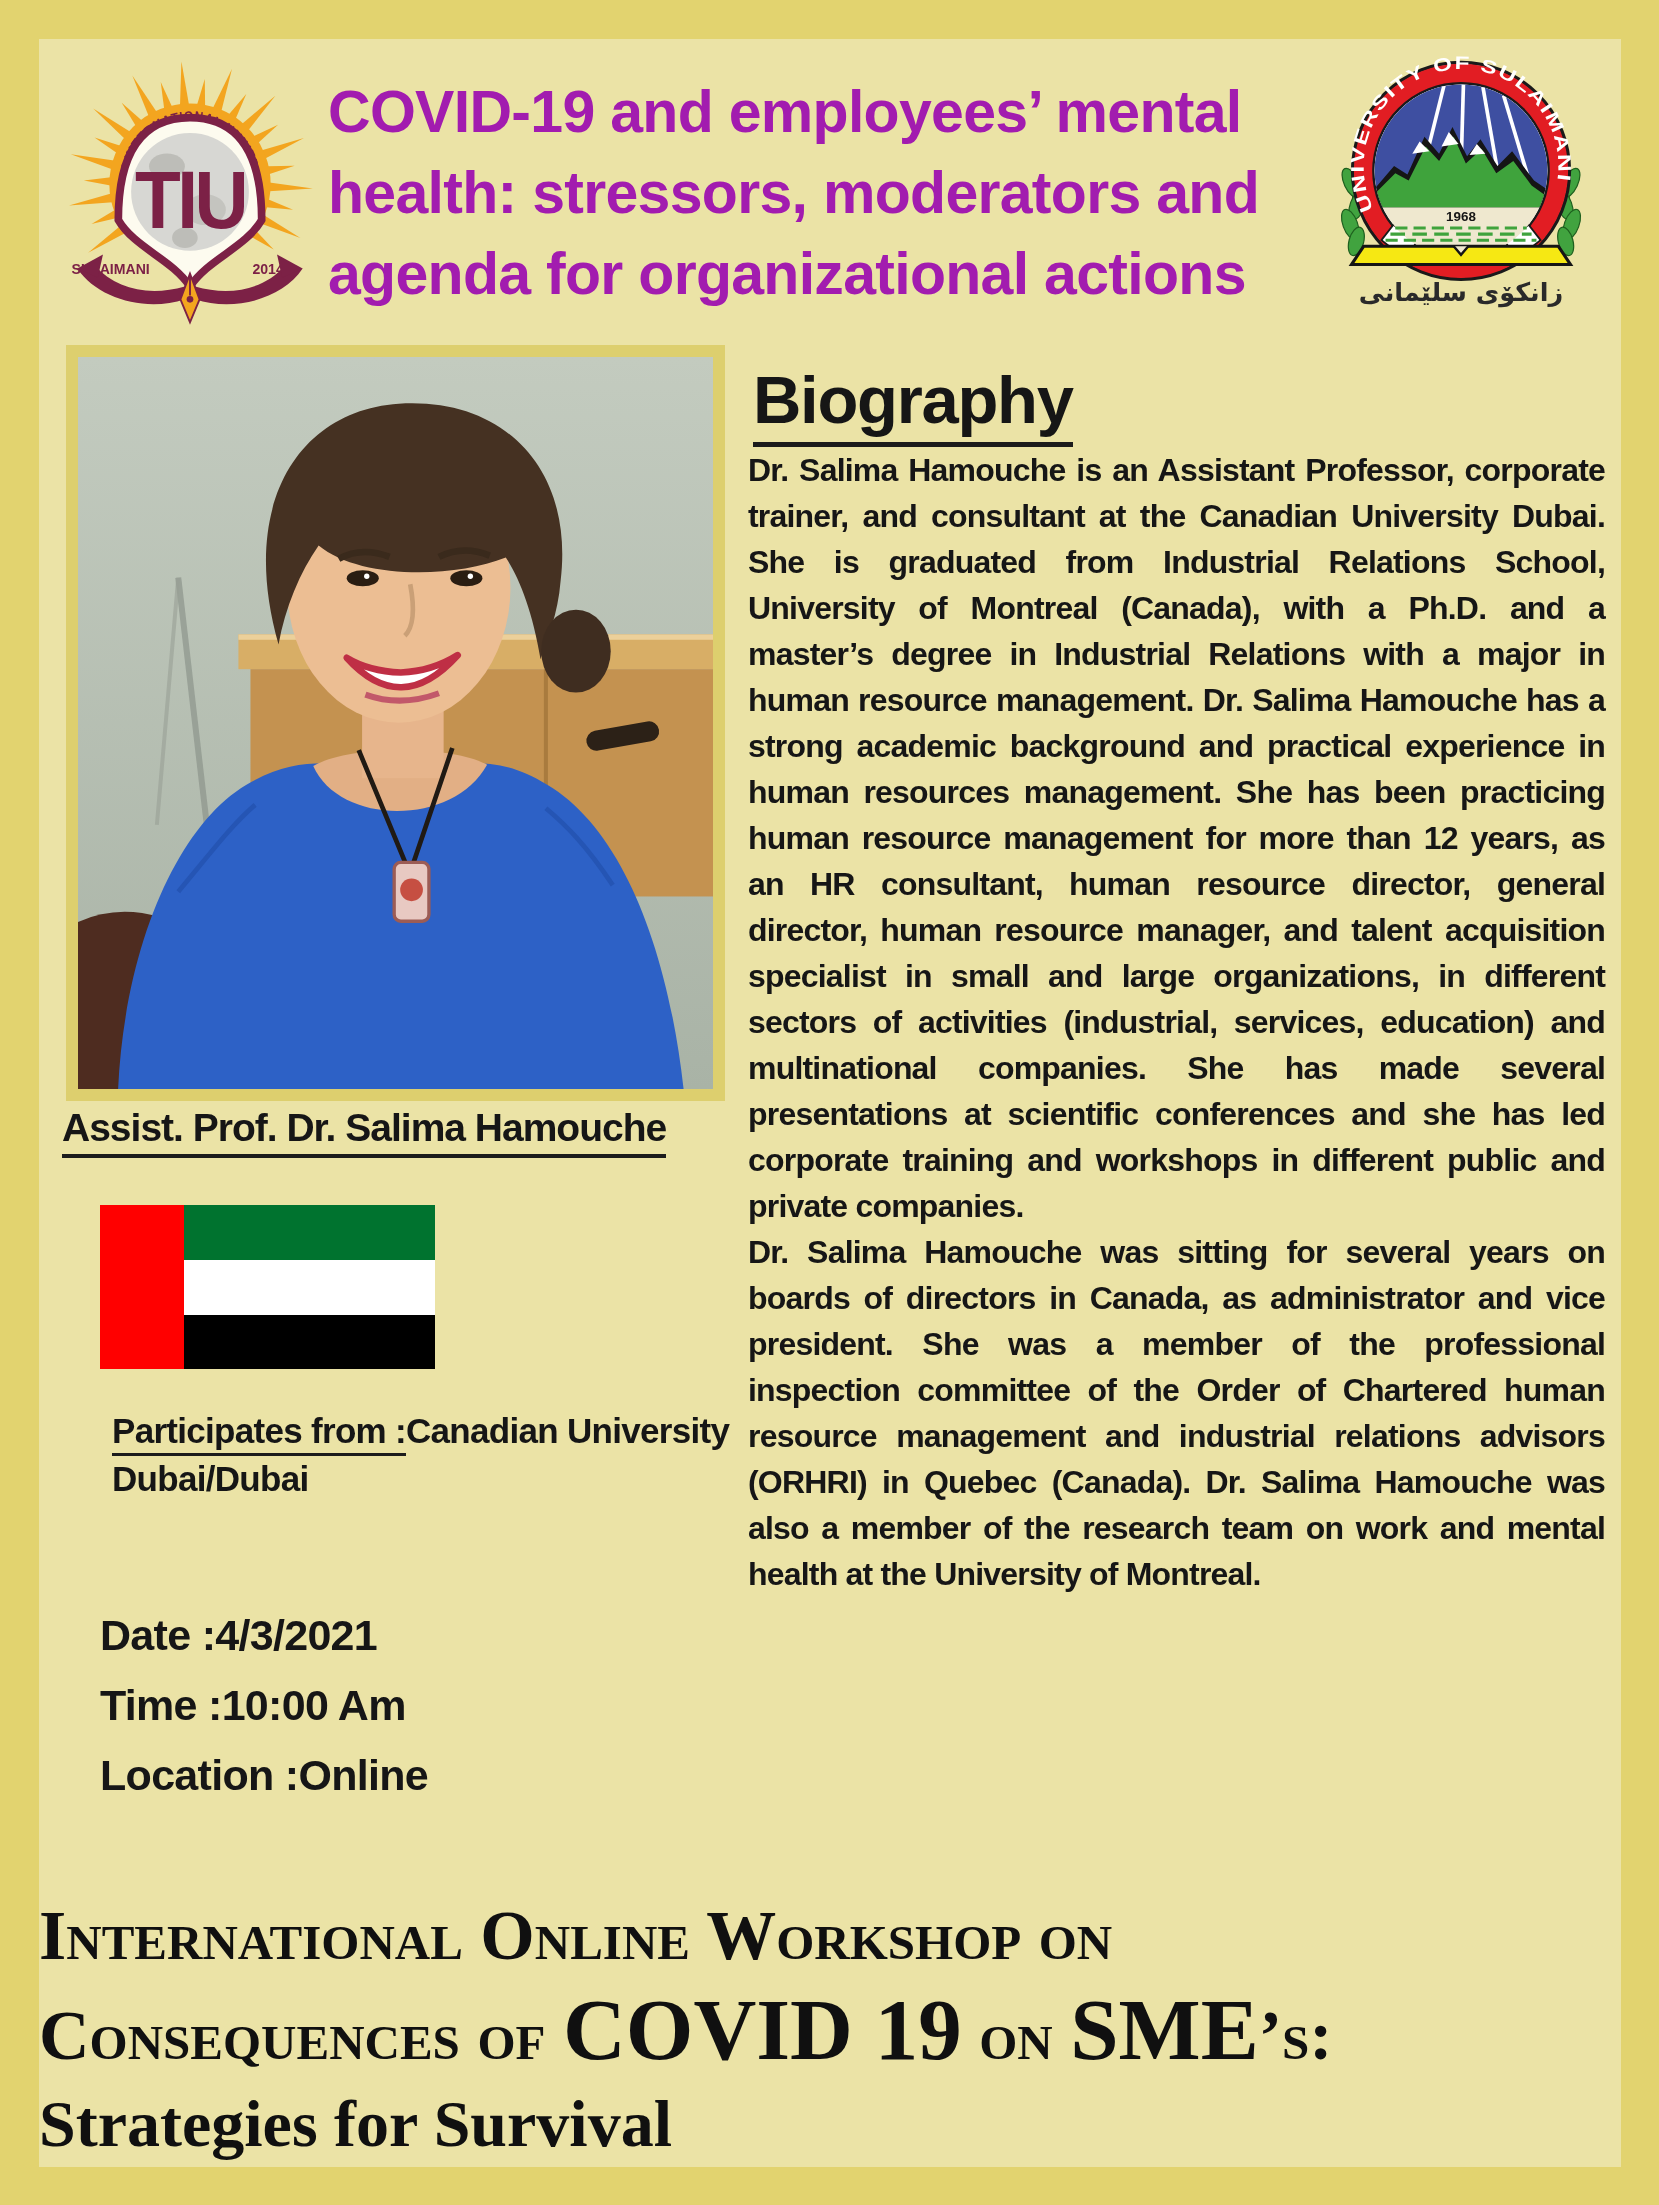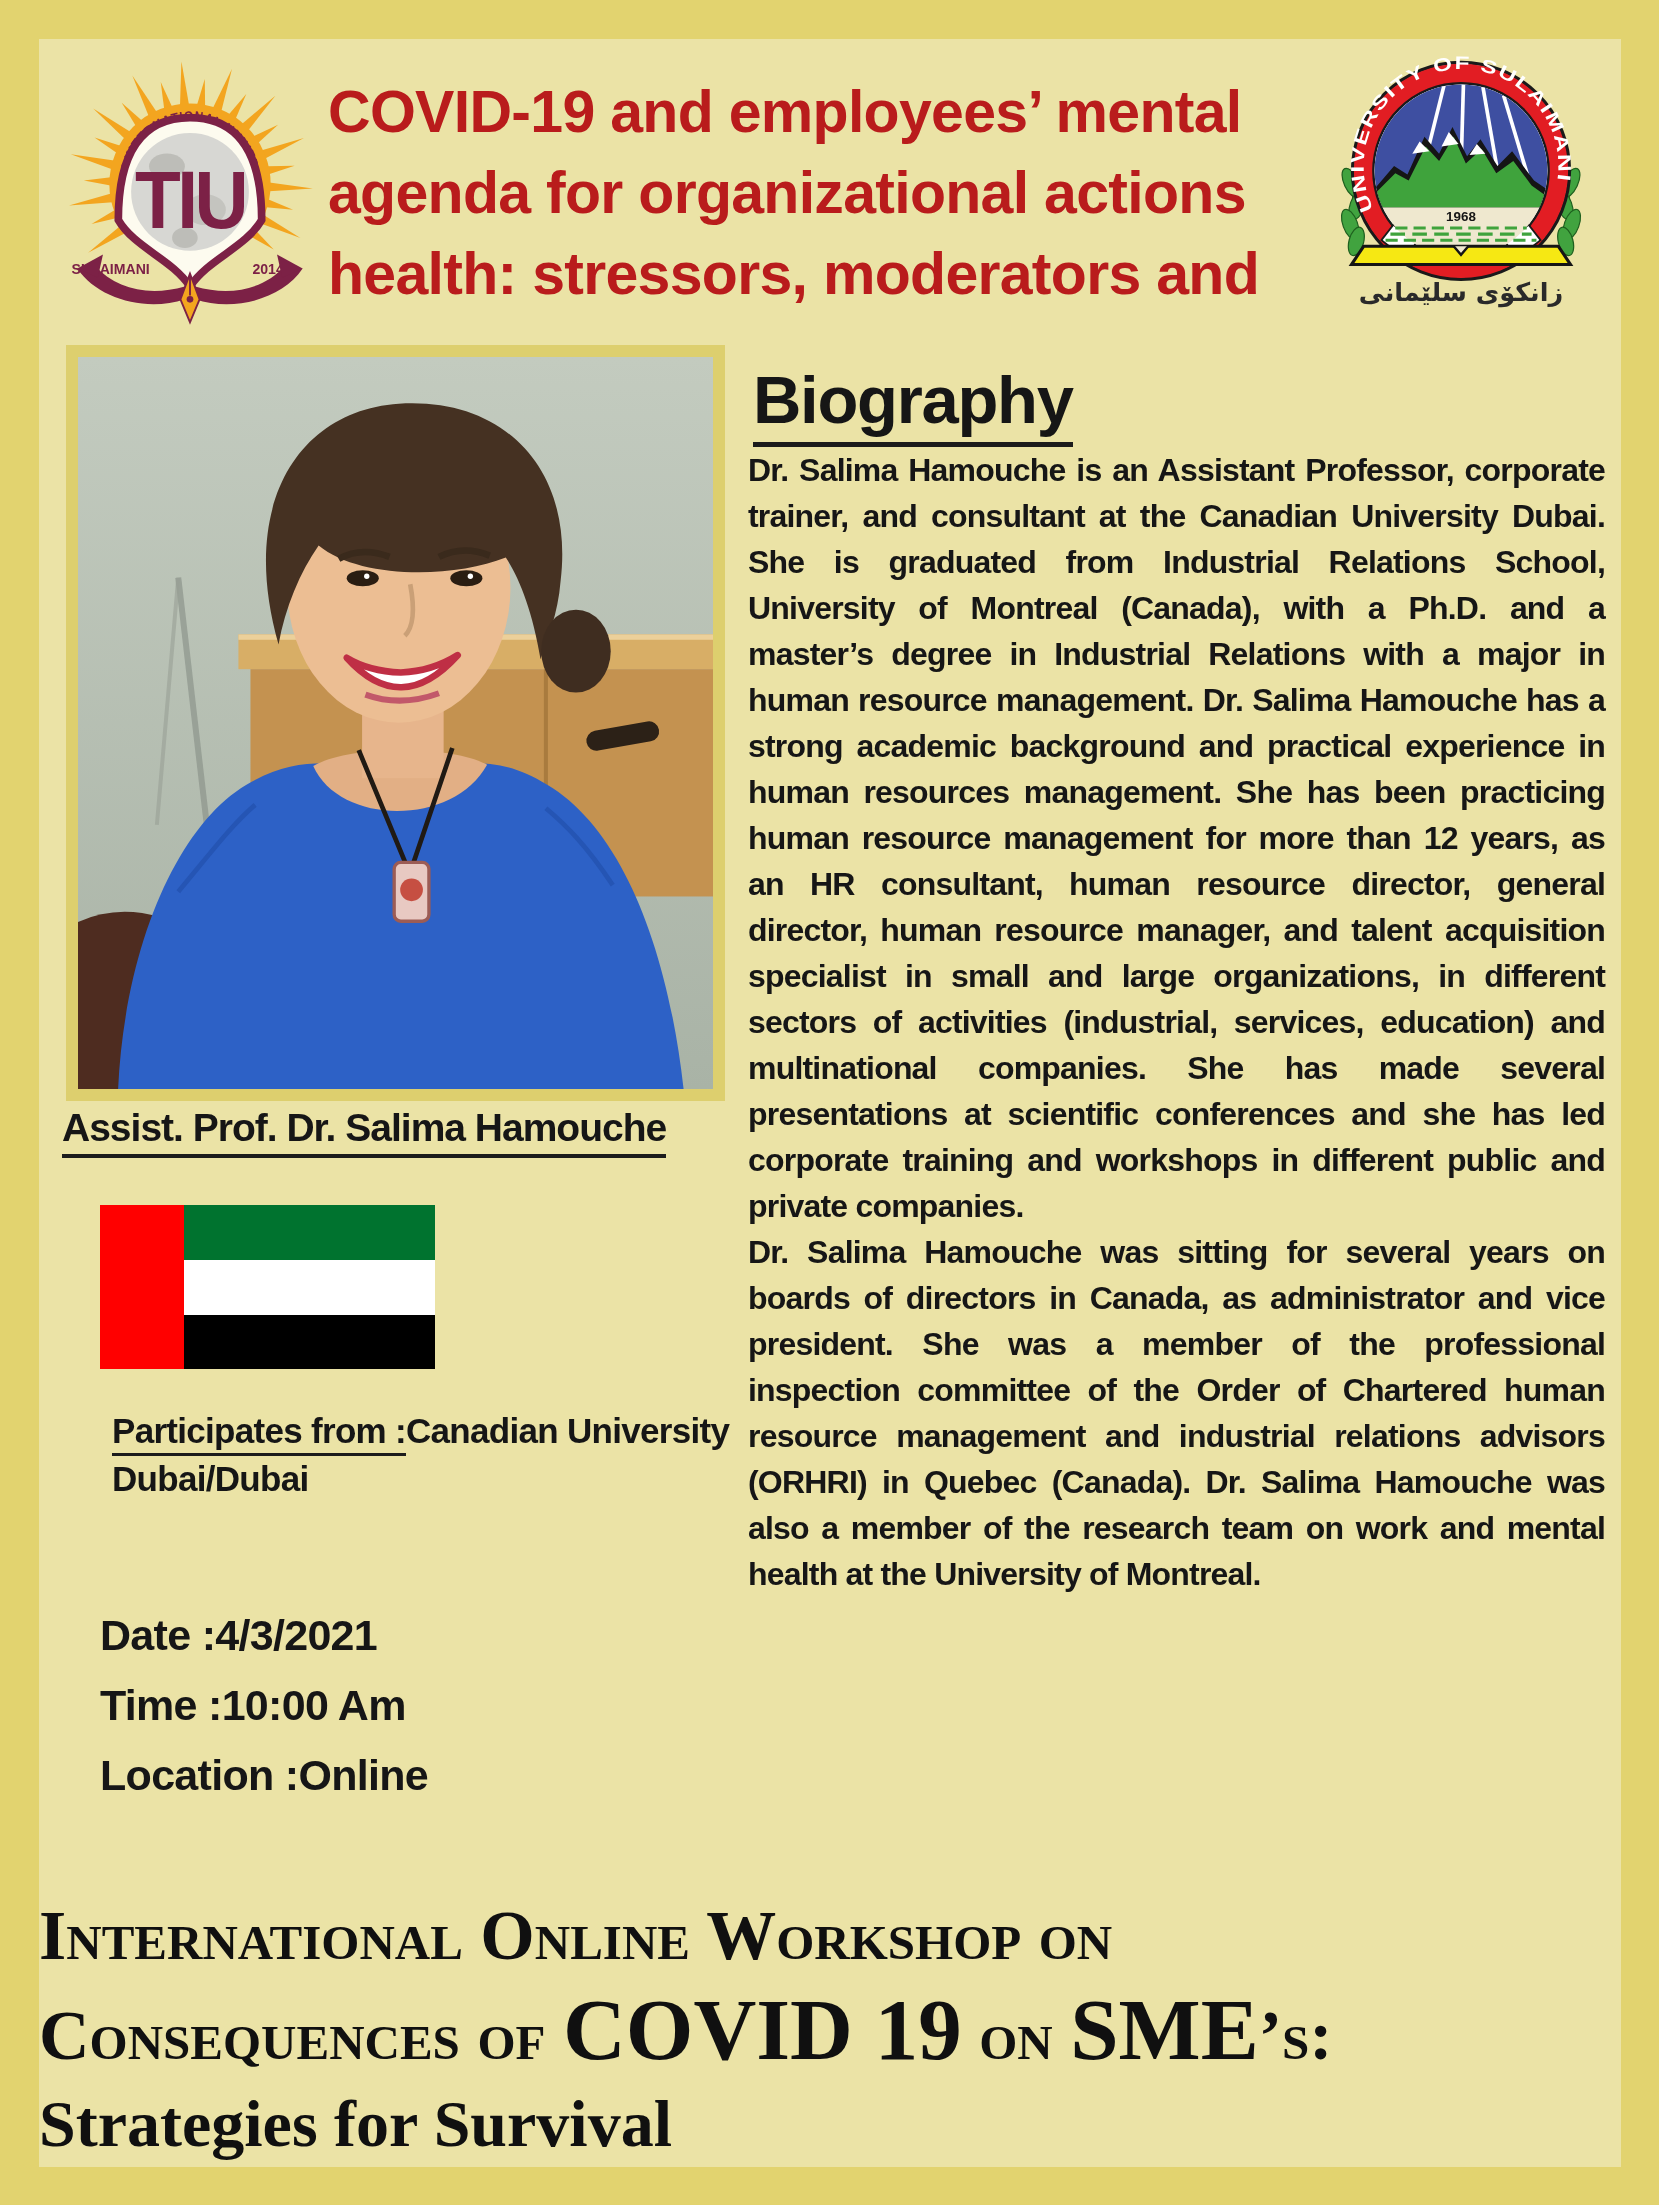--- a/index.html
+++ b/index.html
@@ -6,21 +6,21 @@
   .poster{
     position:relative;width:1660px;height:2205px;
     background:var(--border,#e2d36f);
     font-family:"Liberation Sans",sans-serif;
     color:var(--text,#161616);
     overflow:hidden;
   }
   .inner{position:absolute;left:39px;top:39px;width:1582px;height:2128px;background:var(--background,#ebe3a6);}
   .abs{position:absolute;}
   
-  .title{left:328px;top:72px;width:1004px;font-size:59px;line-height:81px;font-weight:700;letter-spacing:-0.7px;color:#b91c1c;}
+  .title{left:328px;top:72px;width:1004px;font-size:59px;line-height:81px;font-weight:700;letter-spacing:-0.7px;color:#a21caf;}
   
   .photo-frame{left:66px;top:345px;width:659px;height:756px;border:12px solid var(--photo-frame,#ddcf6e);box-sizing:border-box;background:#b7c0b3;}
   .photo-frame svg{display:block;width:100%;height:100%;}
   .speaker-name{left:62px;top:1106px;font-size:39px;font-weight:700;letter-spacing:-1px;border-bottom:4.7px solid #1c1c1c;padding-bottom:4px;display:inline-block;}
   .flag{left:100px;top:1205px;width:335px;height:164px;}
   .flag div{position:absolute;}
   .flag .band{left:0;top:0;width:84px;height:164px;background:var(--flag-red,#ff0000);}
   .flag .g{left:84px;top:0;width:251px;height:55px;background:var(--flag-green,#00732f);}
   .flag .w{left:84px;top:55px;width:251px;height:55px;background:#ffffff;}
   .flag .b{left:84px;top:110px;width:251px;height:54px;background:#000000;}
@@ -101,22 +101,22 @@
       </g>
       <g>
         <polygon points="100,170 92.5,190 100,208 107.5,190" fill="#f3a51f" stroke="#7c2146" stroke-width="1.5"></polygon>
         <line x1="100" y1="172" x2="100" y2="187" stroke="#7c2146" stroke-width="1.5"></line>
         <circle cx="100" cy="190" r="2.6" fill="#7c2146"></circle>
       </g>
     </svg>
 
     <div class="abs title">
       <div>COVID-19 and employees’ mental</div>
+      <div>health: stressors, moderators and</div>
       <div>agenda for organizational actions</div>
-      <div>health: stressors, moderators and</div>
     </div>
 
     <svg class="abs" style="left:1327px;top:54px;" width="268" height="258" viewBox="0 0 220 212">
       <defs>
         <clipPath id="uosInner">
             <circle cx="110" cy="96" r="71"></circle>
           </clipPath>
       </defs>
       <g stroke="#1e5f1e" fill="#41a33f">
         <line x1="22" y1="100" x2="22" y2="160" stroke-width="3"></line>

